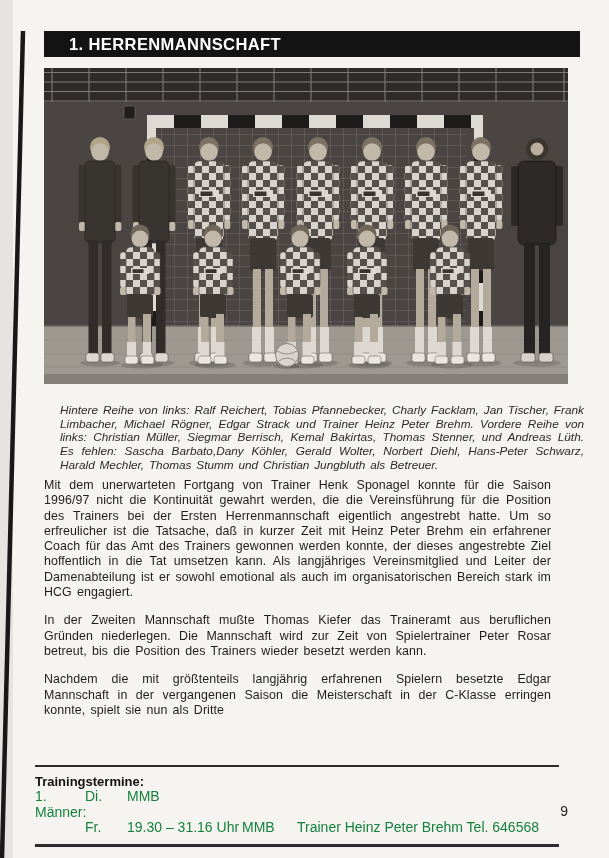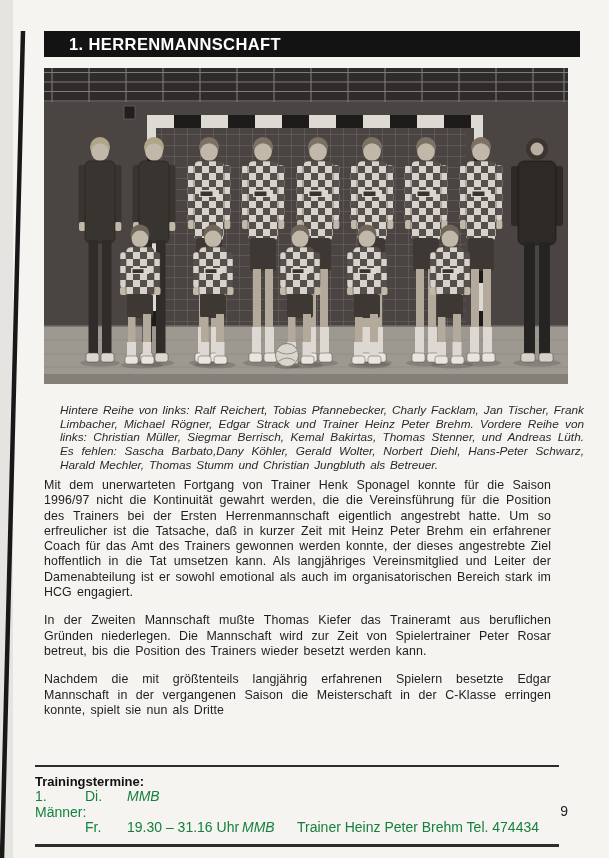--- a/index.html
+++ b/index.html
@@ -34,21 +34,21 @@
   }
   .footer{position:absolute;left:35px;top:729px;width:524px;margin-top:36px;}
   .rule{background:#2d2d2d;width:524px;}
   .rule.top{height:2px;}
   .rule.bottom{height:3px;margin-top:8px;}
   .train-heading{font-weight:bold;font-size:13px;margin-top:7px;color:#111;}
   .train-row{display:flex;font-size:14px;line-height:15.5px;color:#15803d;}
   .train-row .team{width:50px;}
   .train-row .day{width:42px;}
   .train-row .time{width:115px;}
-  .train-row .loc{width:55px;font-style:italic;}
+  .train-row .loc{width:55px;}
   .train-row .note{flex:1;}
   .pageno{
     position:absolute;left:44px;top:803px;width:524px;
     text-align:right;font-size:14px;color:#222;padding-right:2px;
   }
 </style>
 </head>
 <body>
 
 <div class="paper"></div>
@@ -241,18 +241,18 @@
     <span class="team">1. Männer:</span>
     <span class="day">Di.</span>
     <span class="loc">MMB</span>
     <span class="note"></span>
   </div>
   <div class="train-row">
     <span class="team"></span>
     <span class="day">Fr.</span>
     <span class="time">19.30 – 31.16 Uhr</span>
     <span class="loc">MMB</span>
-    <span class="note">Trainer Heinz Peter Brehm Tel. 474434</span>
+    <span class="note">Trainer Heinz Peter Brehm Tel. 646568</span>
   </div>
   <div class="rule bottom"></div>
 </div>
 
 <div class="pageno">9</div>
 
 </body></html>

